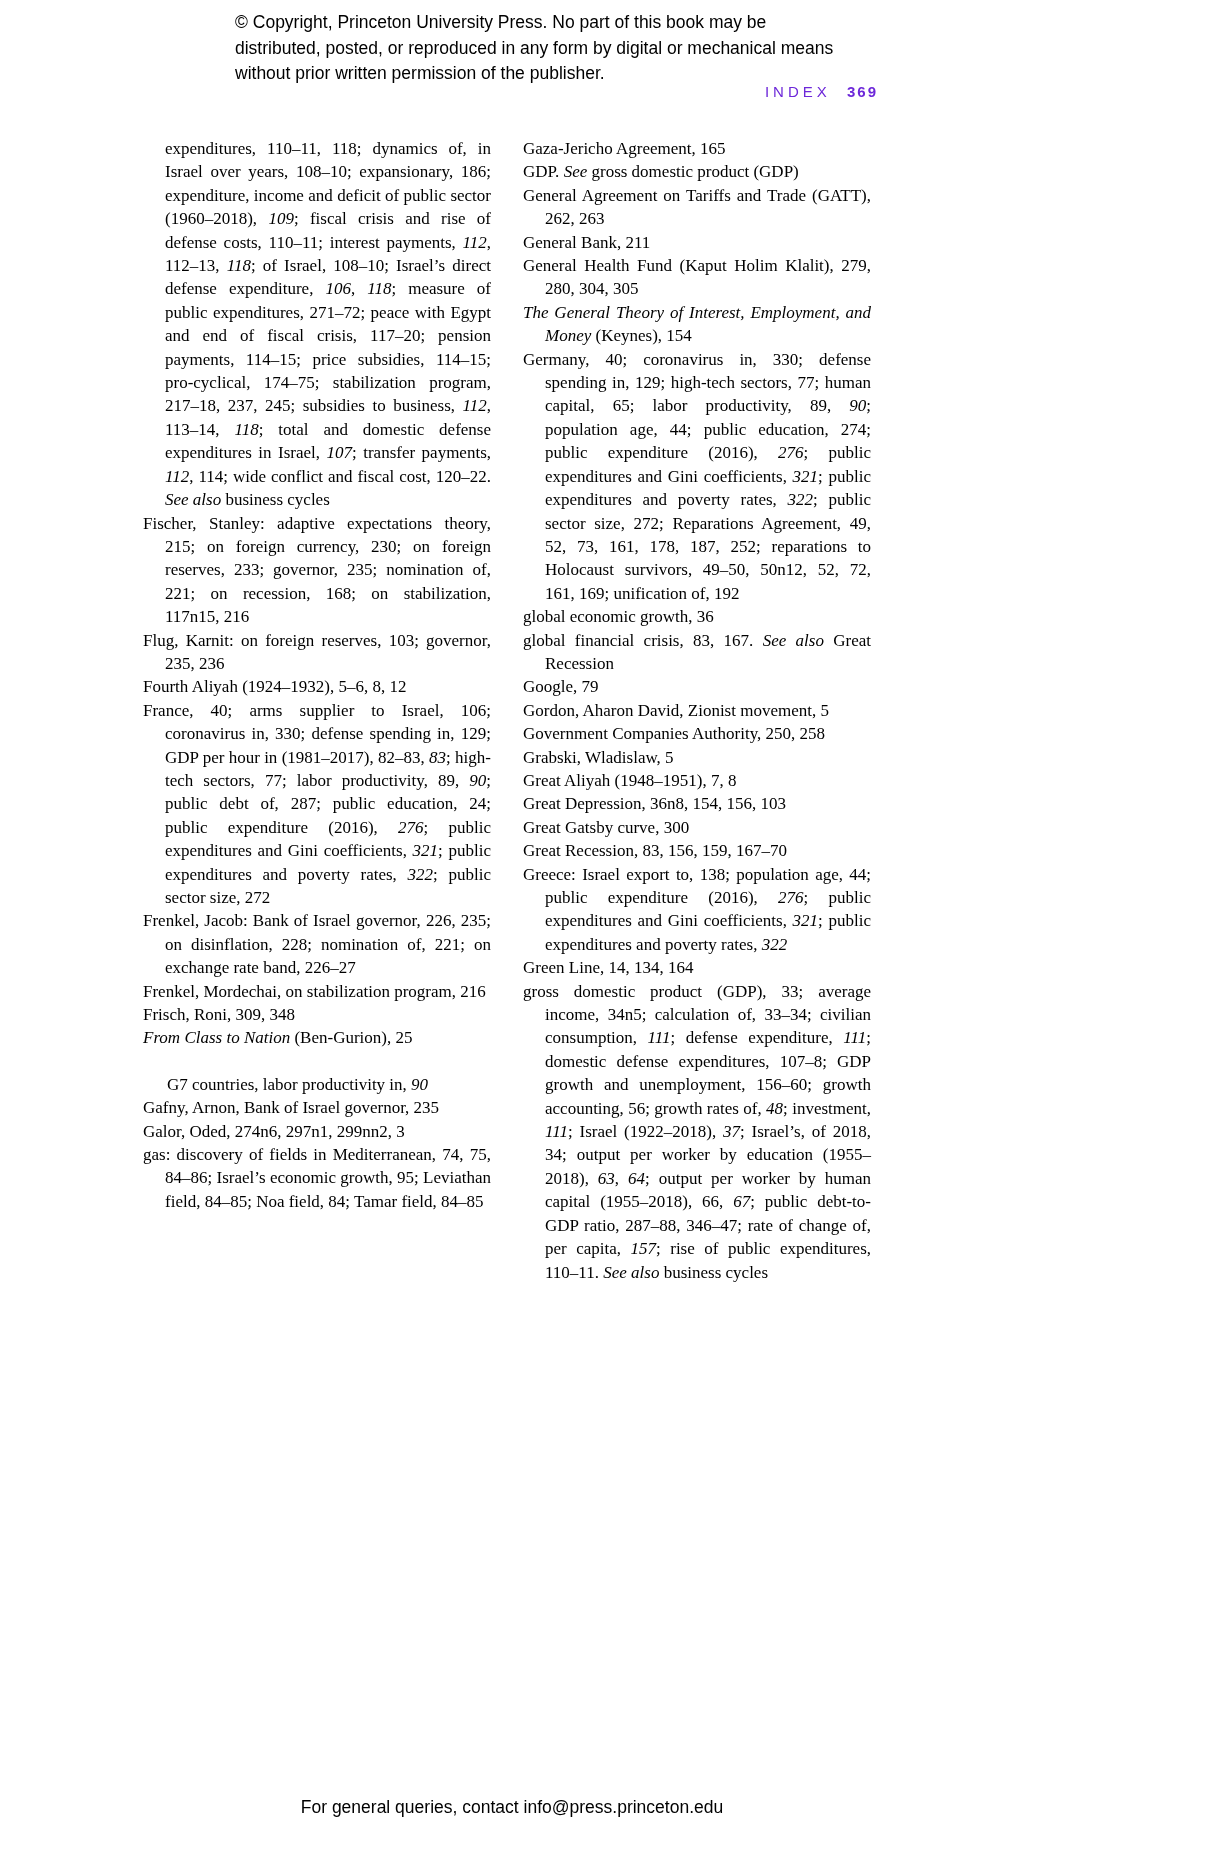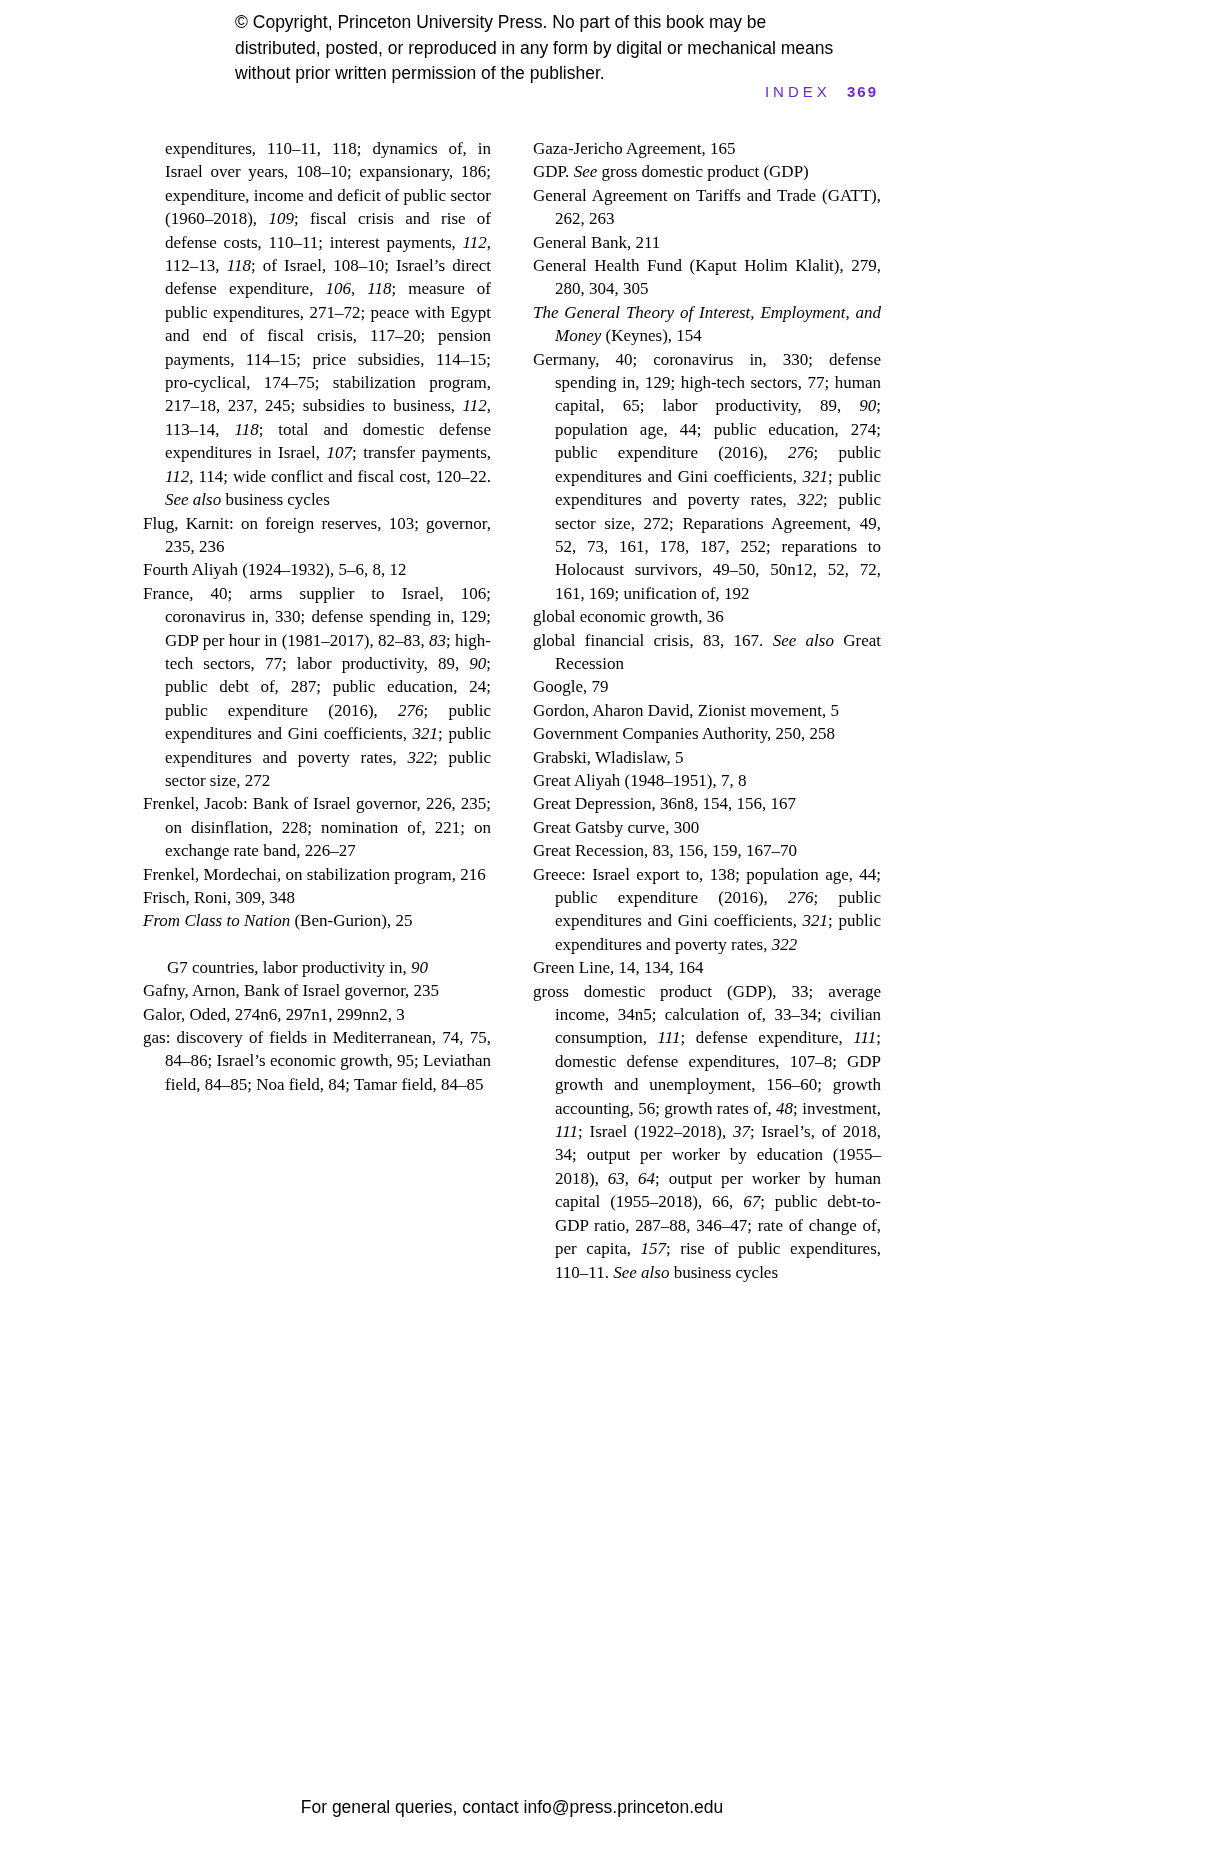--- a/index.html
+++ b/index.html
@@ -32,21 +32,21 @@
     white-space: nowrap;
   }
   .running-head .idx { letter-spacing: 4px; }
   .running-head .num { font-weight: bold; letter-spacing: 2px; margin-left: 12px; }
   .index-columns {
     position: absolute;
     left: 143px;
     top: 137px;
     width: 738px;
     display: flex;
-    gap: 42px;
+    gap: 32px;
   }
   .col {
     width: 348px;
     font-family: "Liberation Serif", serif;
     font-size: 17px;
     line-height: 23.4px;
     text-align: justify;
     hyphens: auto;
     -webkit-hyphens: auto;
   }
@@ -73,20 +73,21 @@
 <div class="copyright">© Copyright, Princeton University Press. No part of this book may be distributed, posted, or reproduced in any form by digital or mechanical means without prior written permission of the publisher.</div>
 
 <div class="running-head">
   <span class="idx">INDEX</span>
   <span class="num">369</span>
 </div>
 
 <div class="index-columns">
   <div class="col">
       <div class="entry continuation">expenditures, 110–11, 118; dynamics of, in Israel over years, 108–10; expansionary, 186; expenditure, income and deficit of public sector (1960–2018), <i>109</i>; fiscal crisis and rise of defense costs, 110–11; interest payments, <i>112</i>, 112–13, <i>118</i>; of Israel, 108–10; Israel’s direct defense expenditure, <i>106</i>, <i>118</i>; measure of public expenditures, 271–72; peace with Egypt and end of fiscal crisis, 117–20; pension payments, 114–15; price subsidies, 114–15; pro-cyclical, 174–75; stabilization program, 217–18, 237, 245; subsidies to business, <i>112</i>, 113–14, <i>118</i>; total and domestic defense expenditures in Israel, <i>107</i>; transfer payments, <i>112</i>, 114; wide conflict and fiscal cost, 120–22. <i>See also</i> business cycles</div>
+      <div class="entry">Fischer, Stanley: adaptive expectations theory, 215; on foreign currency, 230; on foreign reserves, 233; governor, 235; nomination of, 221; on recession, 168; on stabilization, 117n15, 216</div>
       <div class="entry">Flug, Karnit: on foreign reserves, 103; governor, 235, 236</div>
       <div class="entry">Fourth Aliyah (1924–1932), 5–6, 8, 12</div>
       <div class="entry">France, 40; arms supplier to Israel, 106; coronavirus in, 330; defense spending in, 129; GDP per hour in (1981–2017), 82–83, <i>83</i>; high-tech sectors, 77; labor productivity, 89, <i>90</i>; public debt of, 287; public education, 24; public expenditure (2016), <i>276</i>; public expenditures and Gini coefficients, <i>321</i>; public expenditures and poverty rates, <i>322</i>; public sector size, 272</div>
       <div class="entry">Frenkel, Jacob: Bank of Israel governor, 226, 235; on disinflation, 228; nomination of, 221; on exchange rate band, 226–27</div>
       <div class="entry">Frenkel, Mordechai, on stabilization program, 216</div>
       <div class="entry">Frisch, Roni, 309, 348</div>
       <div class="entry"><i>From Class to Nation</i> (Ben-Gurion), 25</div>
       <div class="entry section-break">G7 countries, labor productivity in, <i>90</i></div>
       <div class="entry">Gafny, Arnon, Bank of Israel governor, 235</div>
       <div class="entry">Galor, Oded, 274n6, 297n1, 299nn2, 3</div>
@@ -100,21 +101,21 @@
       <div class="entry">General Health Fund (Kaput Holim Klalit), 279, 280, 304, 305</div>
       <div class="entry"><i>The General Theory of Interest, Employment, and Money</i> (Keynes), 154</div>
       <div class="entry">Germany, 40; coronavirus in, 330; defense spending in, 129; high-tech sectors, 77; human capital, 65; labor productivity, 89, <i>90</i>; population age, 44; public education, 274; public expenditure (2016), <i>276</i>; public expenditures and Gini coefficients, <i>321</i>; public expenditures and poverty rates, <i>322</i>; public sector size, 272; Reparations Agreement, 49, 52, 73, 161, 178, 187, 252; reparations to Holocaust survivors, 49–50, 50n12, 52, 72, 161, 169; unification of, 192</div>
       <div class="entry">global economic growth, 36</div>
       <div class="entry">global financial crisis, 83, 167. <i>See also</i> Great Recession</div>
       <div class="entry">Google, 79</div>
       <div class="entry">Gordon, Aharon David, Zionist movement, 5</div>
       <div class="entry">Government Companies Authority, 250, 258</div>
       <div class="entry">Grabski, Wladislaw, 5</div>
       <div class="entry">Great Aliyah (1948–1951), 7, 8</div>
-      <div class="entry">Great Depression, 36n8, 154, 156, 167</div>
+      <div class="entry">Great Depression, 36n8, 154, 156, 103</div>
       <div class="entry">Great Gatsby curve, 300</div>
       <div class="entry">Great Recession, 83, 156, 159, 167–70</div>
       <div class="entry">Greece: Israel export to, 138; population age, 44; public expenditure (2016), <i>276</i>; public expenditures and Gini coefficients, <i>321</i>; public expenditures and poverty rates, <i>322</i></div>
       <div class="entry">Green Line, 14, 134, 164</div>
       <div class="entry">gross domestic product (GDP), 33; average income, 34n5; calculation of, 33–34; civilian consumption, <i>111</i>; defense expenditure, <i>111</i>; domestic defense expenditures, 107–8; GDP growth and unemployment, 156–60; growth accounting, 56; growth rates of, <i>48</i>; investment, <i>111</i>; Israel (1922–2018), <i>37</i>; Israel’s, of 2018, 34; output per worker by education (1955–2018), <i>63</i>, <i>64</i>; output per worker by human capital (1955–2018), 66, <i>67</i>; public debt-to-GDP ratio, 287–88, 346–47; rate of change of, per capita, <i>157</i>; rise of public expenditures, 110–11. <i>See also</i> business cycles</div>
     </div>
 </div>
 
 <div class="footer">
   <span>For general queries, contact </span><span>info@press.princeton.edu</span>

